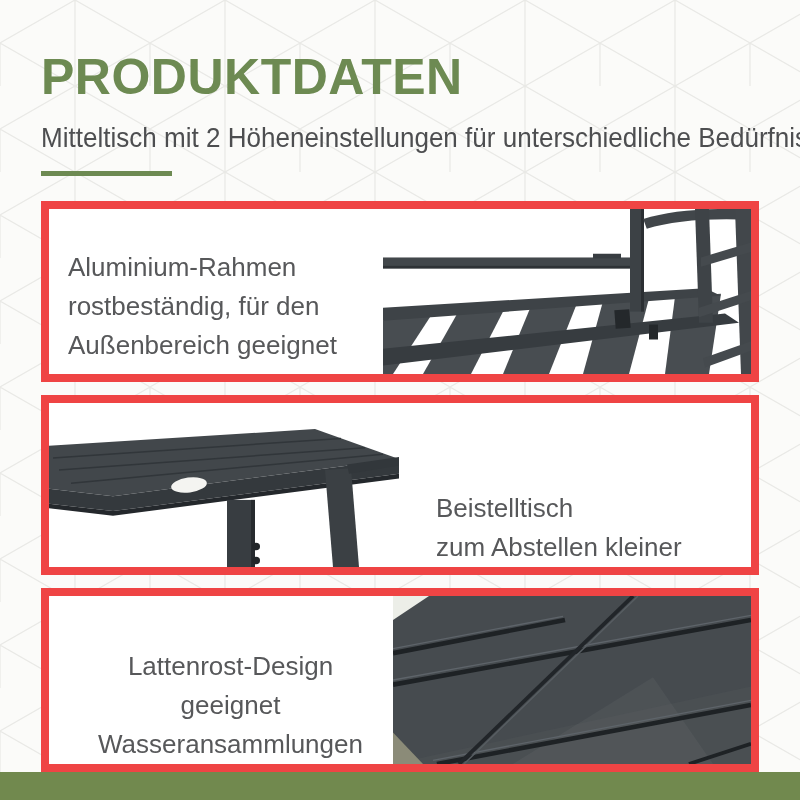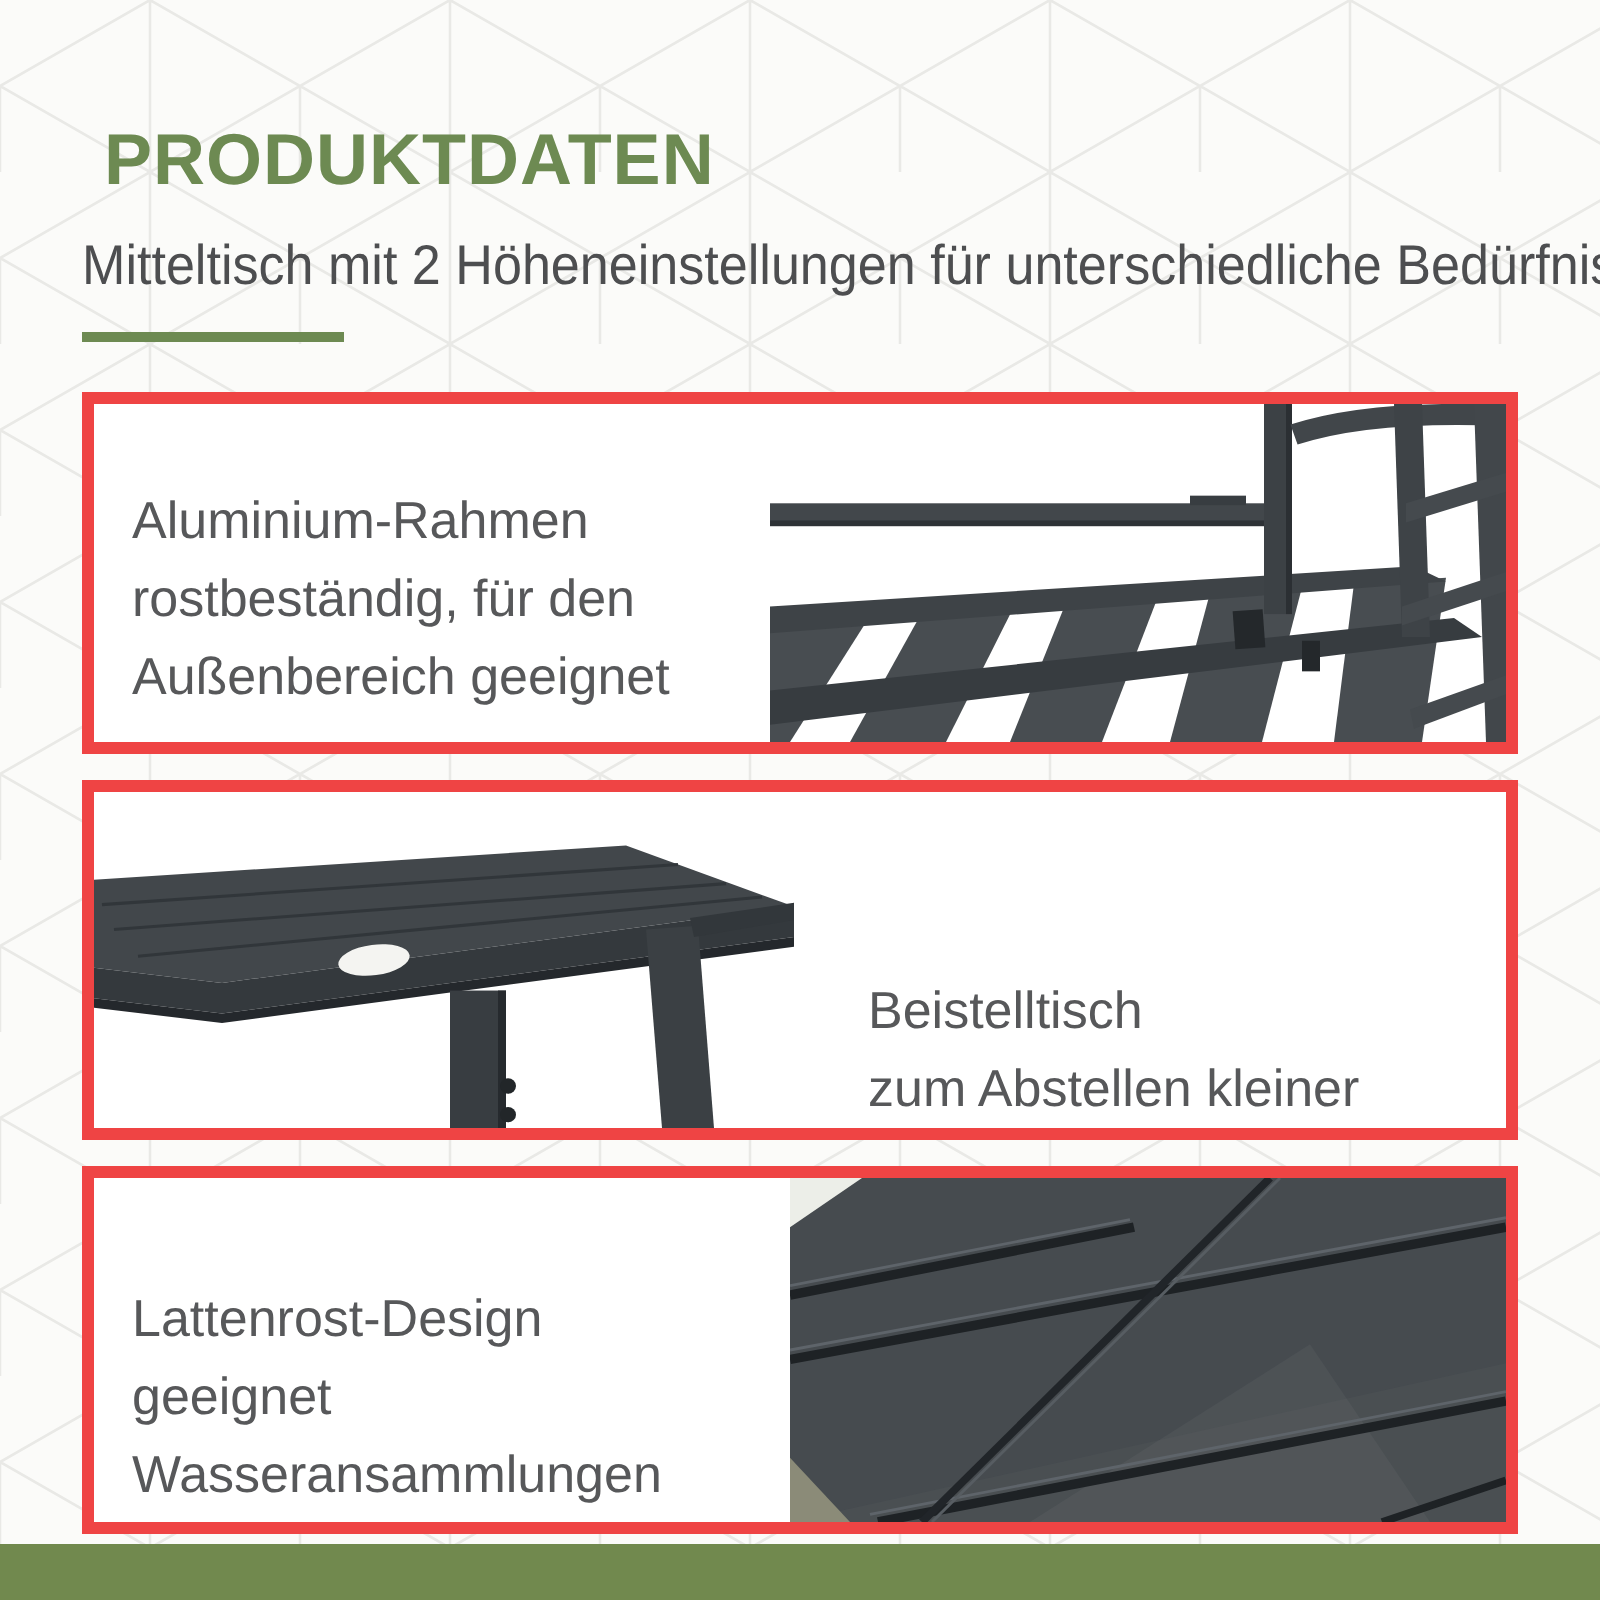--- a/index.html
+++ b/index.html
@@ -4,47 +4,47 @@
 <style>
   html,body{margin:0;padding:0;}
   body{
     width:800px;height:800px;position:relative;overflow:hidden;
     background:#fbfbf9;
     font-family:"Liberation Sans", sans-serif;
   }
   .bg-pattern{position:absolute;inset:0;z-index:0;}
   .content{position:relative;z-index:1;padding:0 41px;}
   .page-title{
-    margin:11px;padding-top:48px;
-    font-size:36px;font-weight:bold;letter-spacing:0.5px;
+    margin:0;padding-top:48px;
+    font-size:50px;font-weight:bold;letter-spacing:0.5px;
     color:#6d8a52;
   }
   .page-subtitle{
     margin-top:16px;
     font-size:28px;color:#4d4e50;
     white-space:nowrap;
     transform:scaleX(0.93);transform-origin:left center;
   }
   .title-underline{width:131px;height:5px;background:#6d8a52;margin-top:17px;}
   .cards{margin-top:25px;}
   .card{
     box-sizing:border-box;width:718px;background:#ffffff;
-    border:6px solid #ef4444;display:flex;margin-bottom:13px;
+    border:8px solid #ef4444;display:flex;margin-bottom:13px;
     position:relative;overflow:hidden;
   }
   .card-1{height:181px;}
   .card-2{height:180px;}
   .card-3{height:184px;}
   .feature-text{
     display:flex;flex-direction:column;
     font-size:26px;line-height:39px;color:#57585a;
   }
   .card-1 .feature-text{flex:1;padding-left:19px;padding-top:39px;}
   .card-2 .feature-text{flex:1;padding-left:37px;padding-top:43px;justify-content:flex-end;}
-  .card-3 .feature-text{flex:1;padding-left:19px;padding-top:51px;}
+  .card-3 .feature-text{flex:1;padding-left:19px;padding-top:51px;text-align:center;}
   .photo{display:block;flex:0 0 auto;height:100%;}
   .photo-right-lg{width:368px;}
   .photo-left{width:350px;}
   .photo-right-md{width:358px;}
   .footer-bar{
     position:absolute;left:0;right:0;bottom:0;height:28px;
     background:#71894e;z-index:1;
   }
 </style>
 </head>

